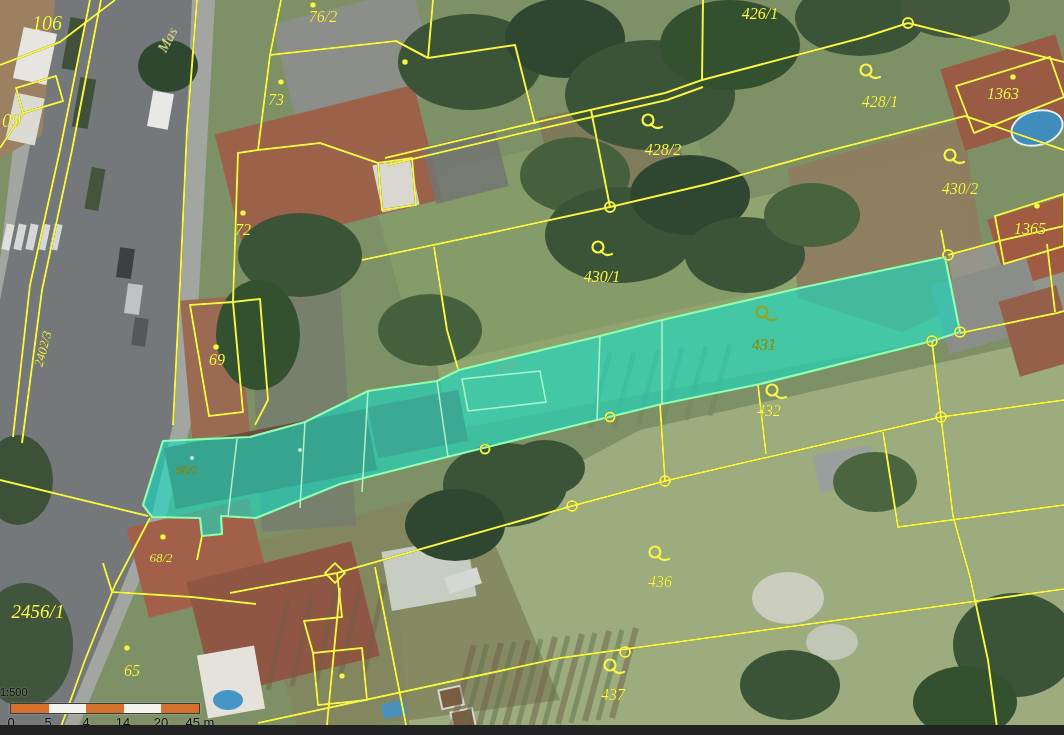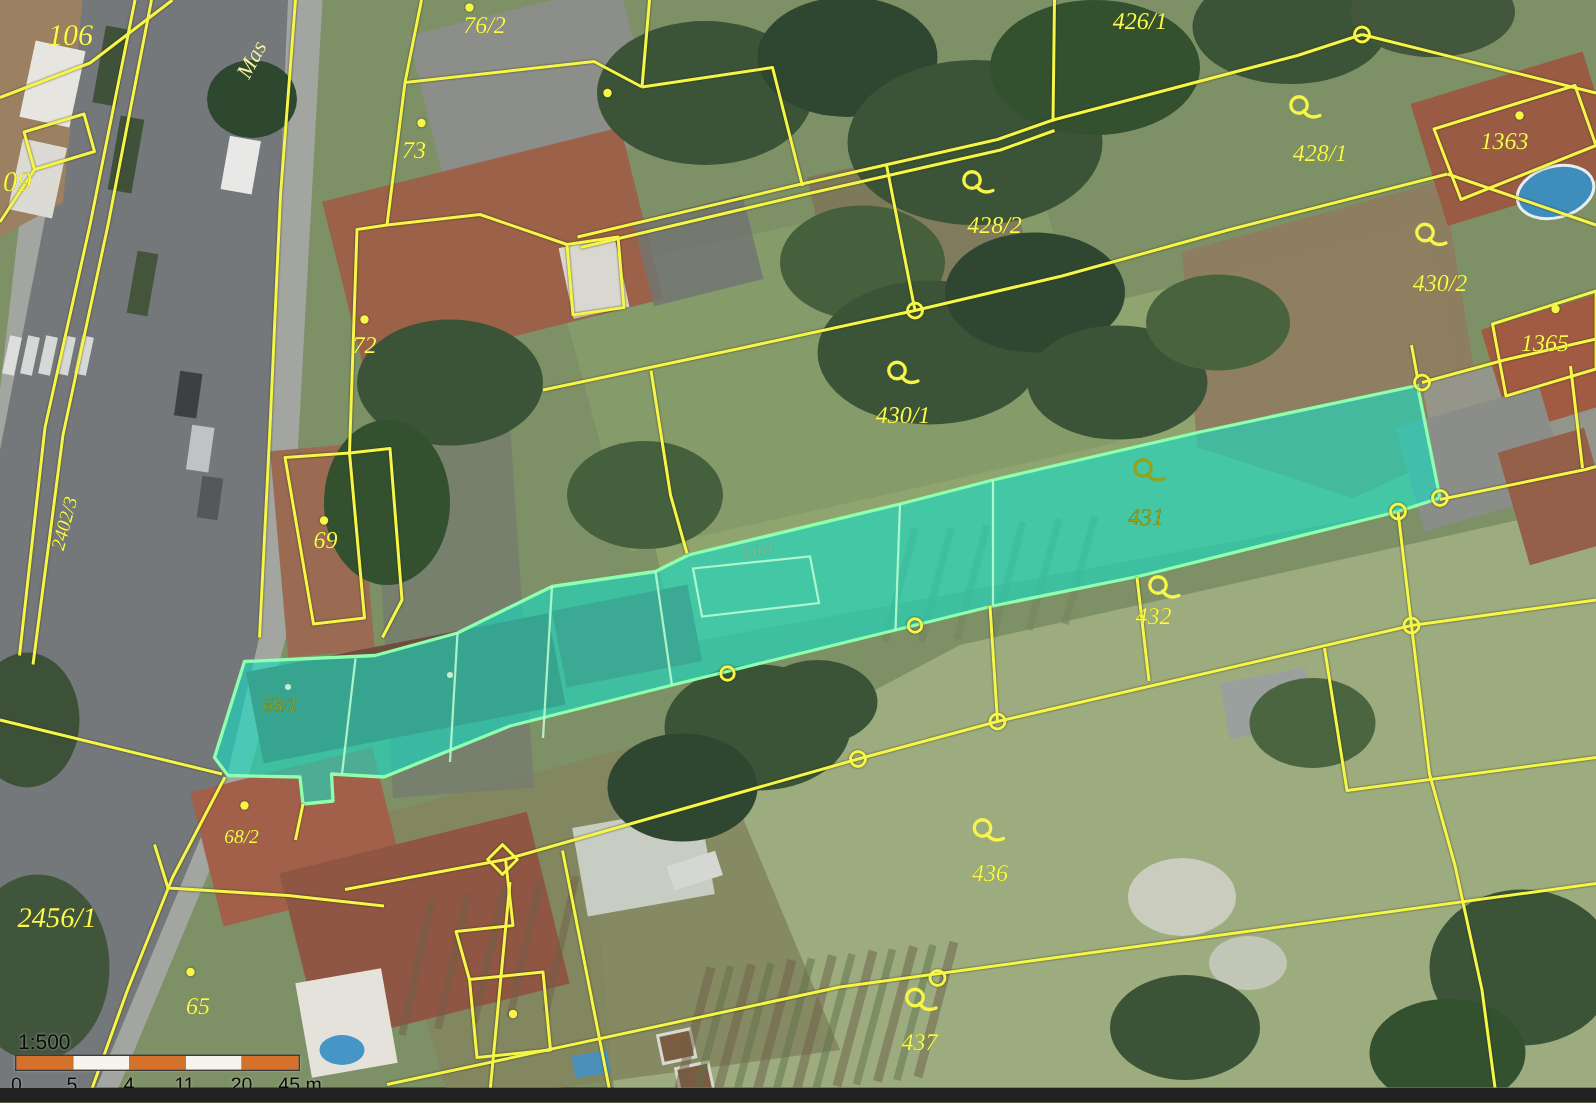--- a/index.html
+++ b/index.html
@@ -9,21 +9,21 @@
   .lines{filter:drop-shadow(0.6px 0.8px 0.6px rgba(40,40,0,0.75));}
   .lbl{font-family:"Liberation Serif",serif;font-style:italic;fill:#fbfb4f;}
   .lbls{filter:drop-shadow(0.6px 0.8px 0.5px rgba(50,50,0,0.8));}
   .olive{fill:#93a31e;}
   .street{fill:#f2f2a8;}
   .faint{fill:#bfe9c6;opacity:0.5;}
   .sym-y{stroke:#f6f64a;}
   .sym-o{stroke:#93a31e;}
   
   #scalebar{position:absolute;left:0;top:686px;width:240px;height:49px;}
-  #scalebar .ratio{position:absolute;left:12px;top:0px;font-size:14px;color:#0a0a0a;
+  #scalebar .ratio{position:absolute;left:0;top:0px;font-size:11px;color:#0a0a0a;
                    text-shadow:0 0 2px rgba(255,255,255,.55);}
   #scalebar .bar{position:absolute;left:10px;top:17px;width:188px;height:9px;
                  border:1px solid #3c3c3c;display:flex;box-shadow:0 0 2px rgba(255,255,255,.4);}
   #scalebar .seg{flex:1 1 0;}
   #scalebar .ticks{position:absolute;left:0;top:29px;width:240px;height:18px;
                    font-size:13px;color:#0a0a0a;text-shadow:0 0 2px rgba(255,255,255,.45);}
   #scalebar .ticks span{position:absolute;transform:translateX(-50%);white-space:nowrap;}
 </style>
 </head>
 <body>
@@ -299,18 +299,18 @@
       <div class="seg" style="background:#d4712d"></div>
       <div class="seg" style="background:#f6f4ef"></div>
       <div class="seg" style="background:#d4712d"></div>
       <div class="seg" style="background:#f6f4ef"></div>
       <div class="seg" style="background:#d4712d"></div>
     </div>
     <div class="ticks">
       <span style="left:11px">0</span>
       <span style="left:48px">5</span>
       <span style="left:86px">4</span>
-      <span style="left:123px">11</span>
+      <span style="left:123px">14</span>
       <span style="left:161px">20</span>
       <span style="left:200px">45 m</span>
     </div>
   </div>
 </div>
 
 </body></html>

